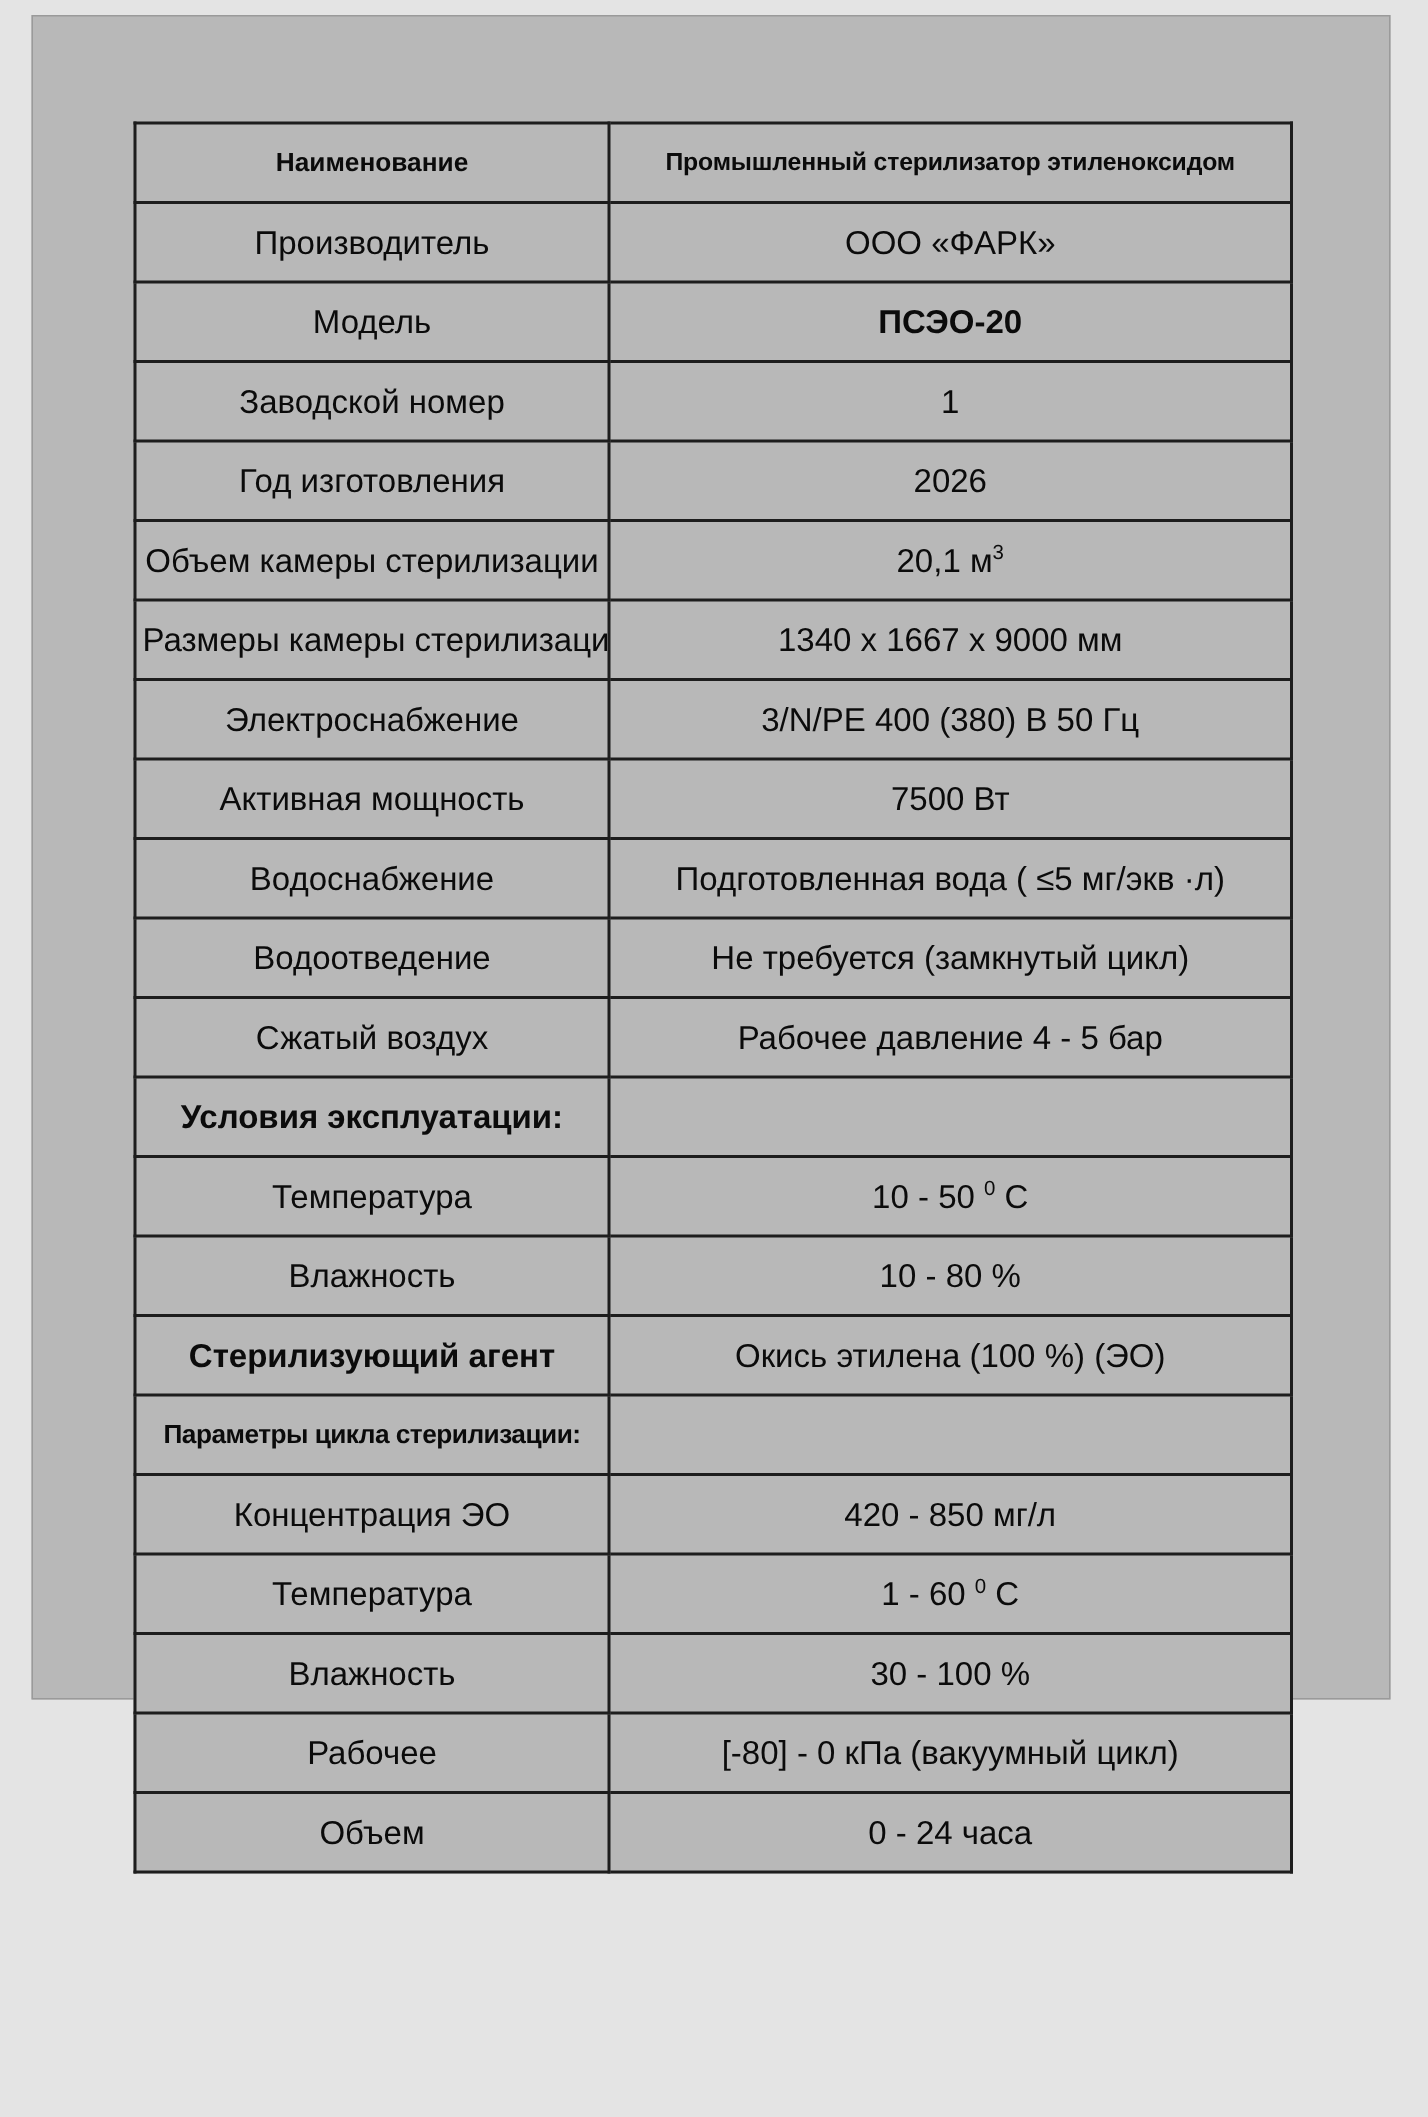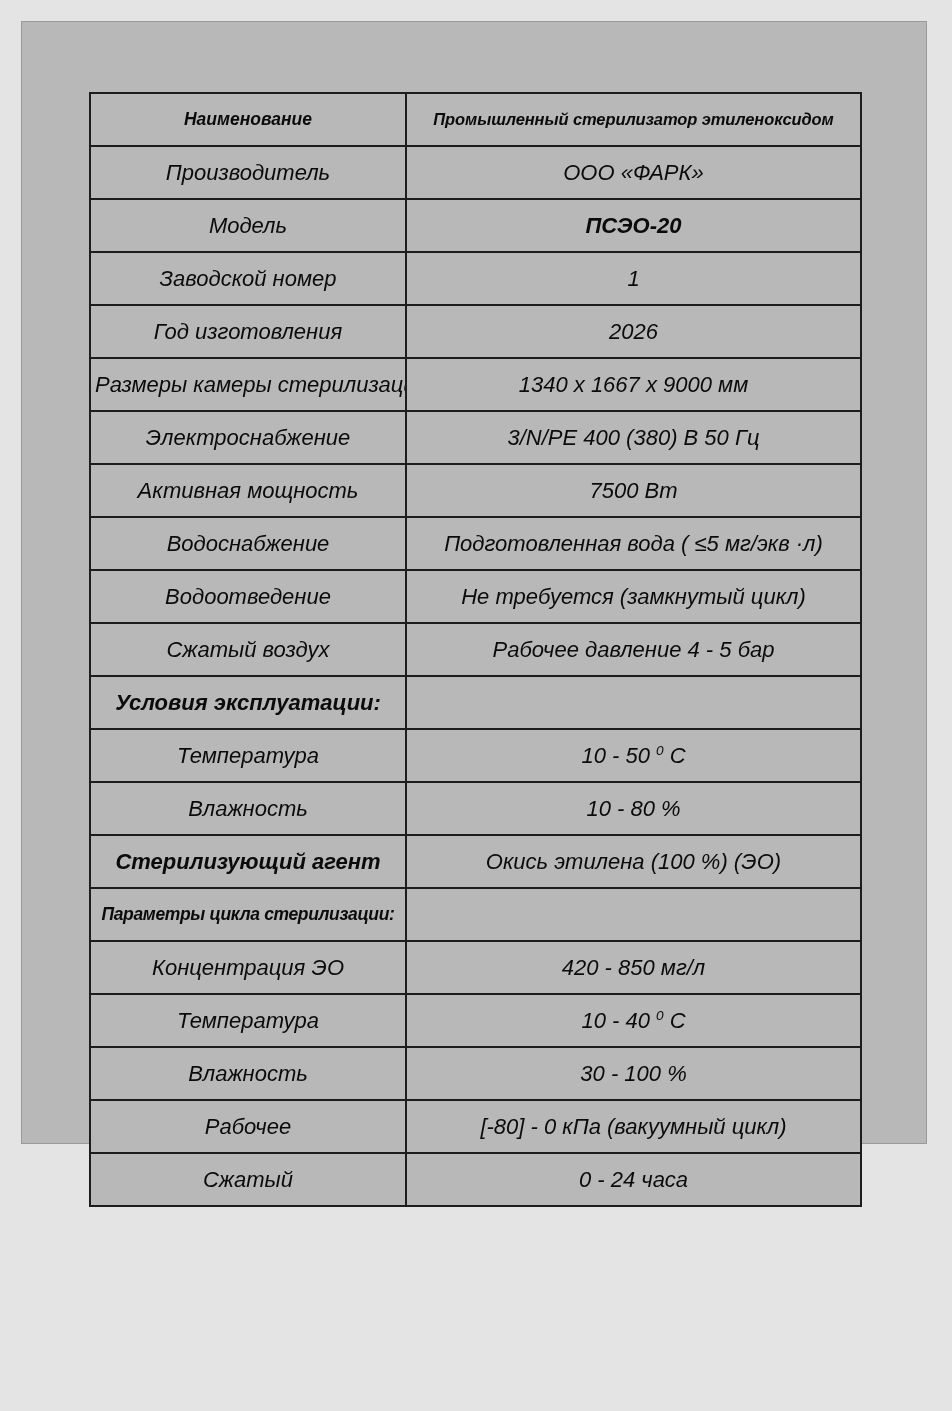--- a/index.html
+++ b/index.html
@@ -12,27 +12,26 @@
     height: 1411px;
     background: #e4e4e4;
     font-family: "Liberation Sans", sans-serif;
     overflow: hidden;
   }
 
   
   .page-sheet {
     position: absolute;
     left: 21px;
-    top: 21px;
+    top: 10px;
     width: 906px;
     height: 1123px;
     background: #b8b8b8;
     border: 1px solid #9a9a9a;
     box-sizing: border-box;
-    font-style: italic;
   }
 
   
   .spec-table {
     position: absolute;
     left: 67px;
     top: 70px;
     width: 771px;
     border-collapse: collapse;
     table-layout: fixed;
@@ -104,20 +103,24 @@
         </tr>
         <tr>
           <td class="cell-label">Заводской номер</td>
           <td class="cell-value">1</td>
         </tr>
         <tr>
           <td class="cell-label">Год изготовления</td>
           <td class="cell-value">2026</td>
         </tr>
         <tr>
+          <td class="cell-label">Объем камеры стерилизации</td>
+          <td class="cell-value"><span>20,1 м</span><sup class="sup-raise">3</sup></td>
+        </tr>
+        <tr>
           <td class="cell-label">Размеры камеры стерилизации</td>
           <td class="cell-value">1340 х 1667 х 9000 мм</td>
         </tr>
         <tr>
           <td class="cell-label">Электроснабжение</td>
           <td class="cell-value">3/N/PE 400 (380) В 50 Гц</td>
         </tr>
         <tr>
           <td class="cell-label">Активная мощность</td>
           <td class="cell-value">7500 Вт</td>
@@ -153,29 +156,29 @@
         <tr>
           <td class="cell-label bold section-wide">Параметры цикла стерилизации:</td>
           <td class="cell-value cell-empty"></td>
         </tr>
         <tr>
           <td class="cell-label">Концентрация ЭО</td>
           <td class="cell-value">420 - 850 мг/л</td>
         </tr>
         <tr>
           <td class="cell-label">Температура</td>
-          <td class="cell-value"><span>10 - 40 </span><sup class="sup-raise">0</sup><span> C</span></td>
+          <td class="cell-value"><span>1 - 60 </span><sup class="sup-raise">0</sup><span> C</span></td>
         </tr>
         <tr>
           <td class="cell-label">Влажность</td>
           <td class="cell-value">30 - 100 %</td>
         </tr>
         <tr>
           <td class="cell-label">Рабочее</td>
           <td class="cell-value">[-80] - 0 кПа (вакуумный цикл)</td>
         </tr>
         <tr>
-          <td class="cell-label">Сжатый</td>
+          <td class="cell-label">Объем</td>
           <td class="cell-value">0 - 24 часа</td>
         </tr>
       </tbody>
   </table>
 </div>
 
 </body></html>

